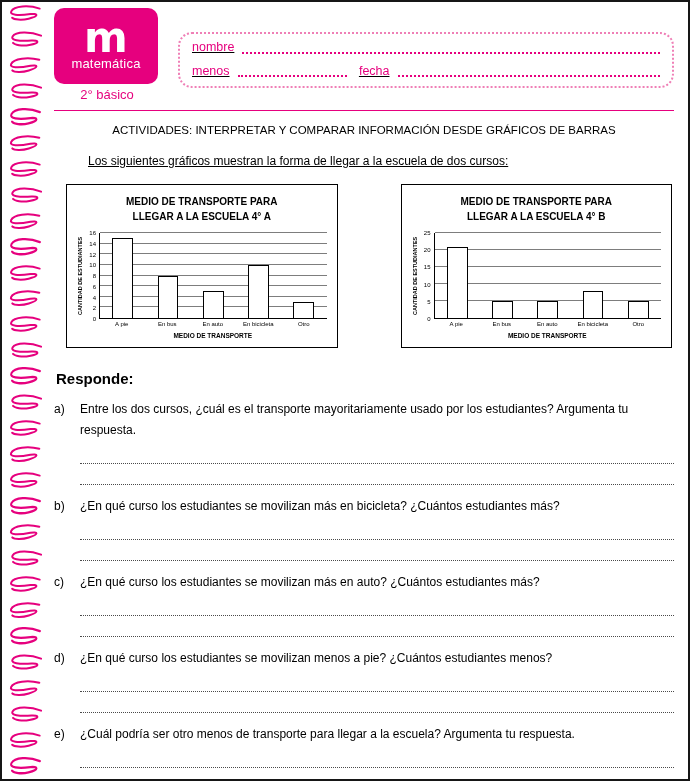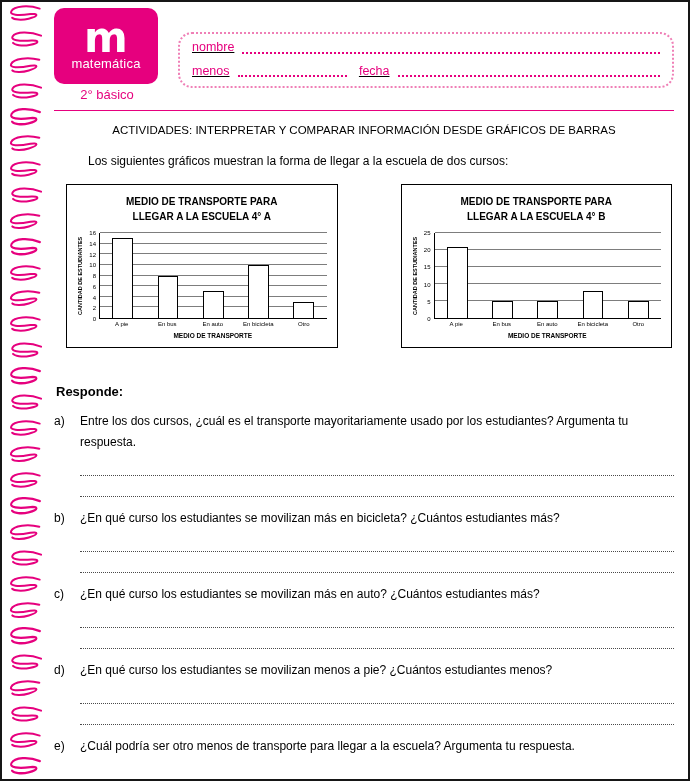--- a/index.html
+++ b/index.html
@@ -33,21 +33,21 @@
   .field-label { color:#e6007e; font-size:12.5px; line-height:1; }
   .dotline { border-bottom:2px dotted #e6007e; height:12px; margin-left:8px; }
   .dl-nombre { flex:1; }
   .dl-curso { flex:1; }
   .dl-fecha { flex:2.4; }
   .fecha-label { margin-left:12px; }
 
   .rule { border-top:1.7px solid #e6007e; margin-top:8px; }
 
   .activity-title { text-align:center; font-weight:normal; font-size:11.5px; margin-top:13px; }
-  .intro { font-size:12px; margin:18px 0 0 34px; }
+  .intro { font-size:12px; margin:18px 0 0 34px;text-decoration:underline; }
 
   
   .charts { display:flex; gap:63px; margin-top:16px; padding-left:12px; padding-right:2px; }
   .chart-box { flex:1; border:1.5px solid #000; padding:10px 10px 8px; background:#fff; }
   .chart-title { text-align:center; font-weight:bold; font-size:10px; line-height:1.45; }
   .chart-body { display:flex; margin-top:9px; }
   .ylabel { writing-mode:vertical-rl; transform:rotate(180deg); font-size:5.5px; font-weight:bold;
             height:86px; text-align:center; margin-right:1px; }
   .chart-main { flex:1; }
   .plot-row { display:flex; }
@@ -58,21 +58,21 @@
   .bars { position:absolute; left:0; right:0; top:0; bottom:0; display:flex; z-index:2; }
   .bar-slot { flex:1; display:flex; align-items:flex-end; justify-content:center; }
   .bar { width:46%; background:#fff; border:1px solid #000; border-bottom:none; }
   .xlabels-row { display:flex; margin-top:2px; }
   .xspacer { width:15px; }
   .xlabels { flex:1; display:flex; }
   .xlabel-item { flex:1; text-align:center; font-size:6px; line-height:1.1; }
   .xaxis-title { text-align:center; font-size:6.5px; font-weight:bold; margin-top:4px; margin-left:15px; }
 
   
-  .responde { font-weight:bold; font-size:13px; margin:36px 0 0 2px; }
+  .responde { font-weight:bold; font-size:15px; margin:22px 0 0 2px; }
   .questions { margin-top:12px; }
   .question { margin-bottom:11px; }
   .q-row { display:flex; font-size:12px; line-height:1.75; }
   .q-letter { flex:0 0 26px; }
   .q-text { flex:1; }
   .answer-lines { margin-left:26px; margin-top:2px; }
   .answer-line { height:21px; border-bottom:1.6px dotted #4a4a4a; }
 </style>
 </head>
 <body>

